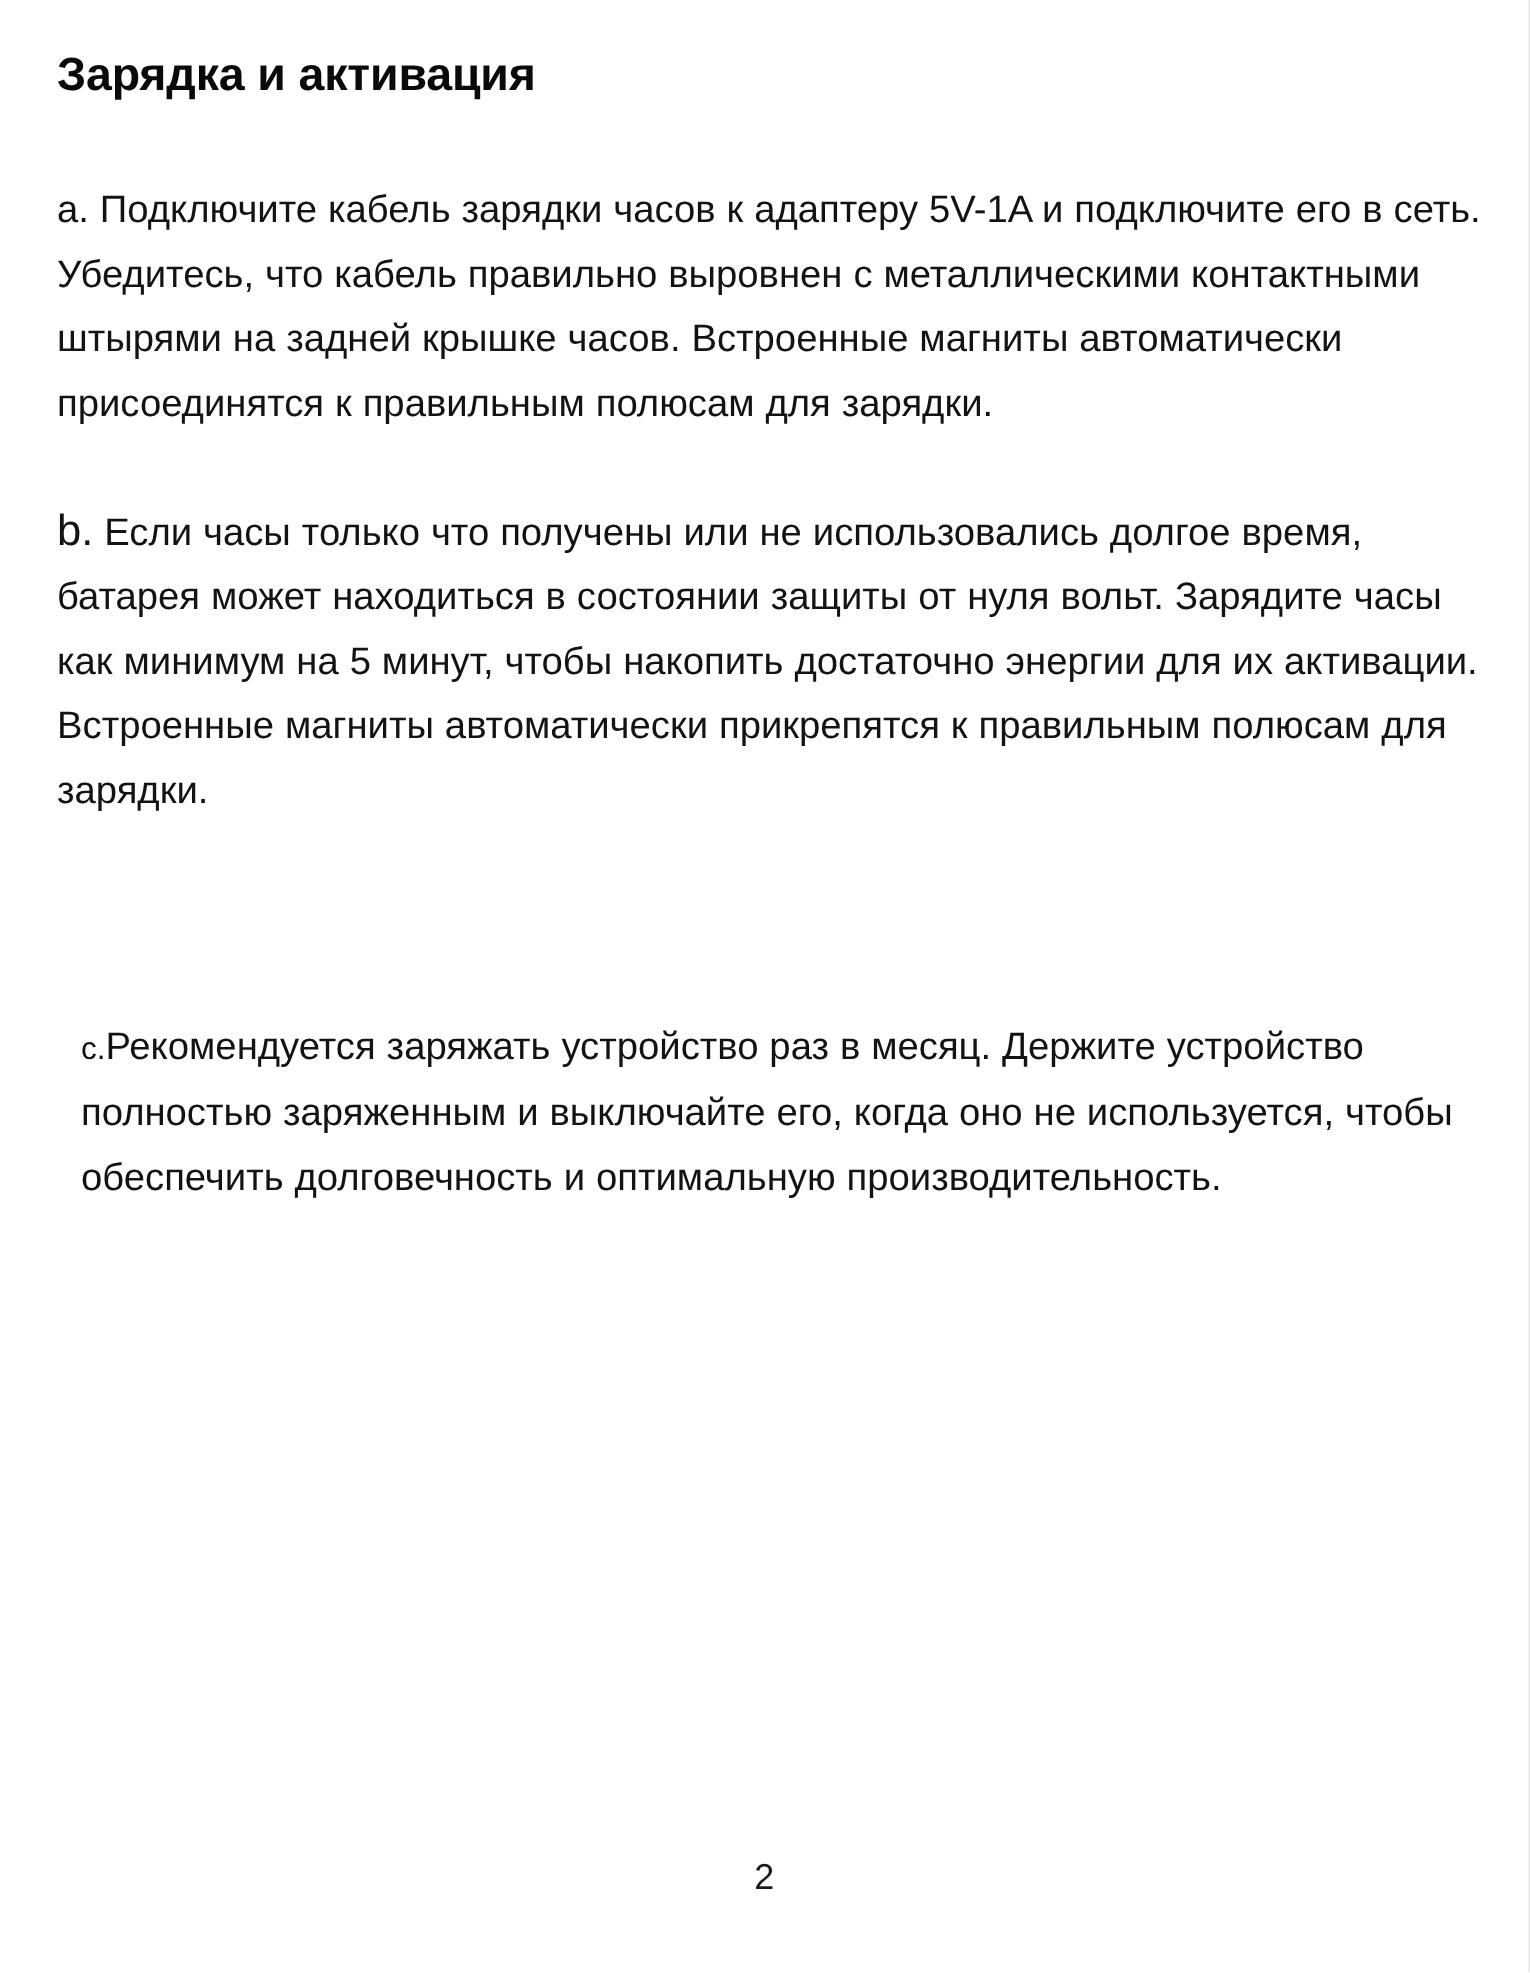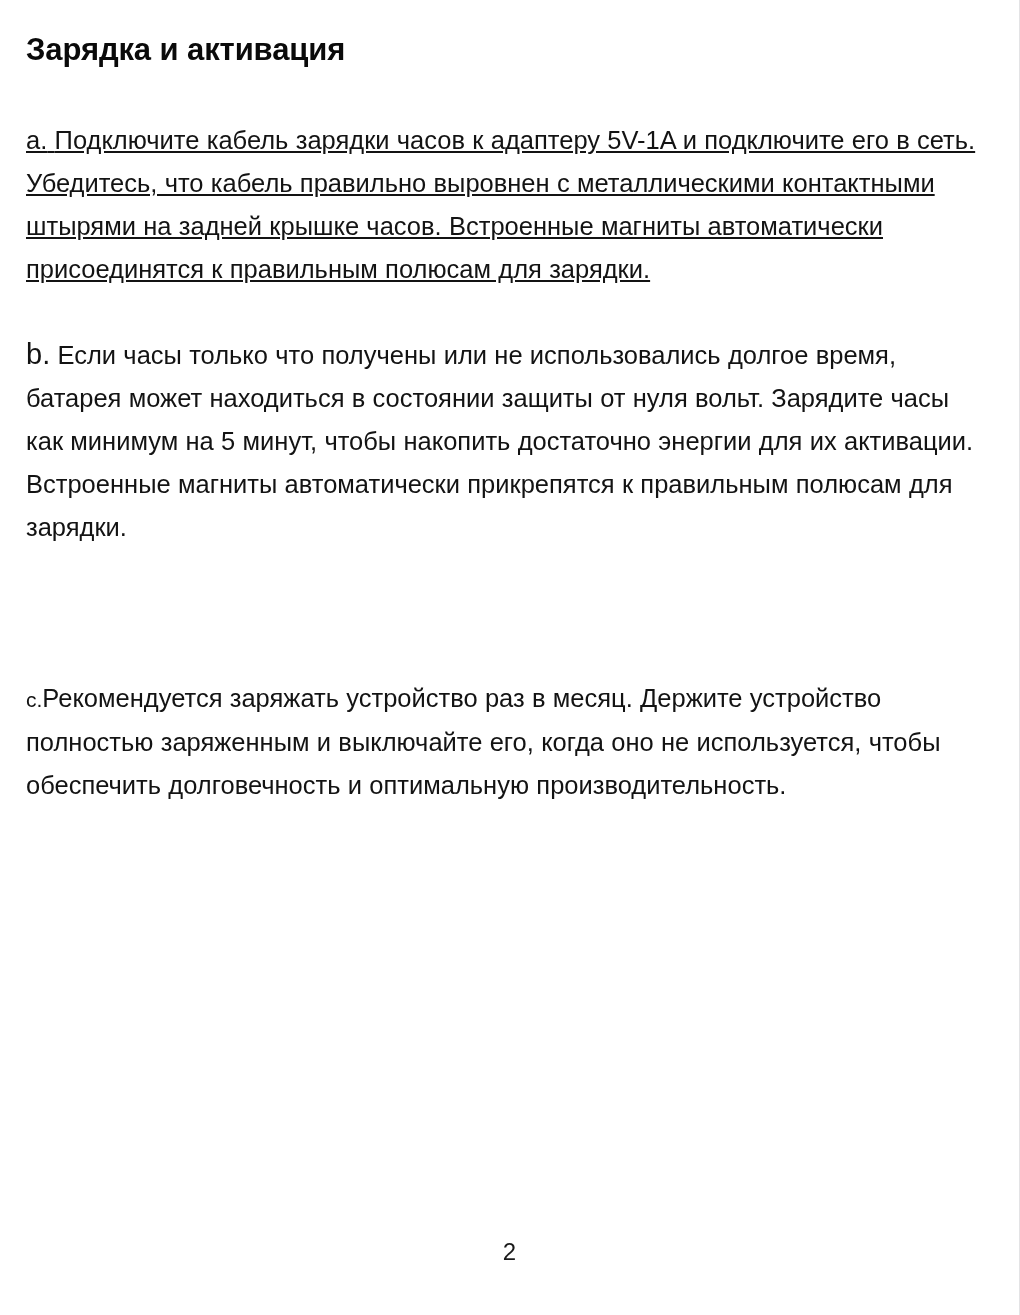--- a/index.html
+++ b/index.html
@@ -17,21 +17,21 @@
     box-sizing: border-box;
     overflow: hidden;
     border-right: 1px solid #e3e3e5;
     font-family: "Liberation Sans", "DejaVu Sans", sans-serif;
     color: #111111;
     -webkit-font-smoothing: antialiased;
   }
 
   .content {
     position: absolute;
-    left: 26px;
+    left: 38px;
     top: 0;
     width: 950px;
   }
 
   .doc-title {
     font-size: 31px;
     font-weight: bold;
     line-height: 38px;
     letter-spacing: -0.1px;
     color: #0a0a0a;
@@ -43,29 +43,29 @@
     font-size: 25.5px;
     line-height: 43px;
     color: #131313;
     margin: 0;
     text-align: left;
     word-spacing: 0.2px;
   }
 
   .para-a {
     padding-top: 50px;
-    text-decoration: underline;
   }
 
   .para-b {
     padding-top: 42px;
   }
 
   .para-c {
     padding-top: 128px;
+    margin-left: 16px;
   }
 
   
   .marker-lg {
     font-size: 29px;
   }
 
   
   .marker-sm {
     font-size: 21px;

